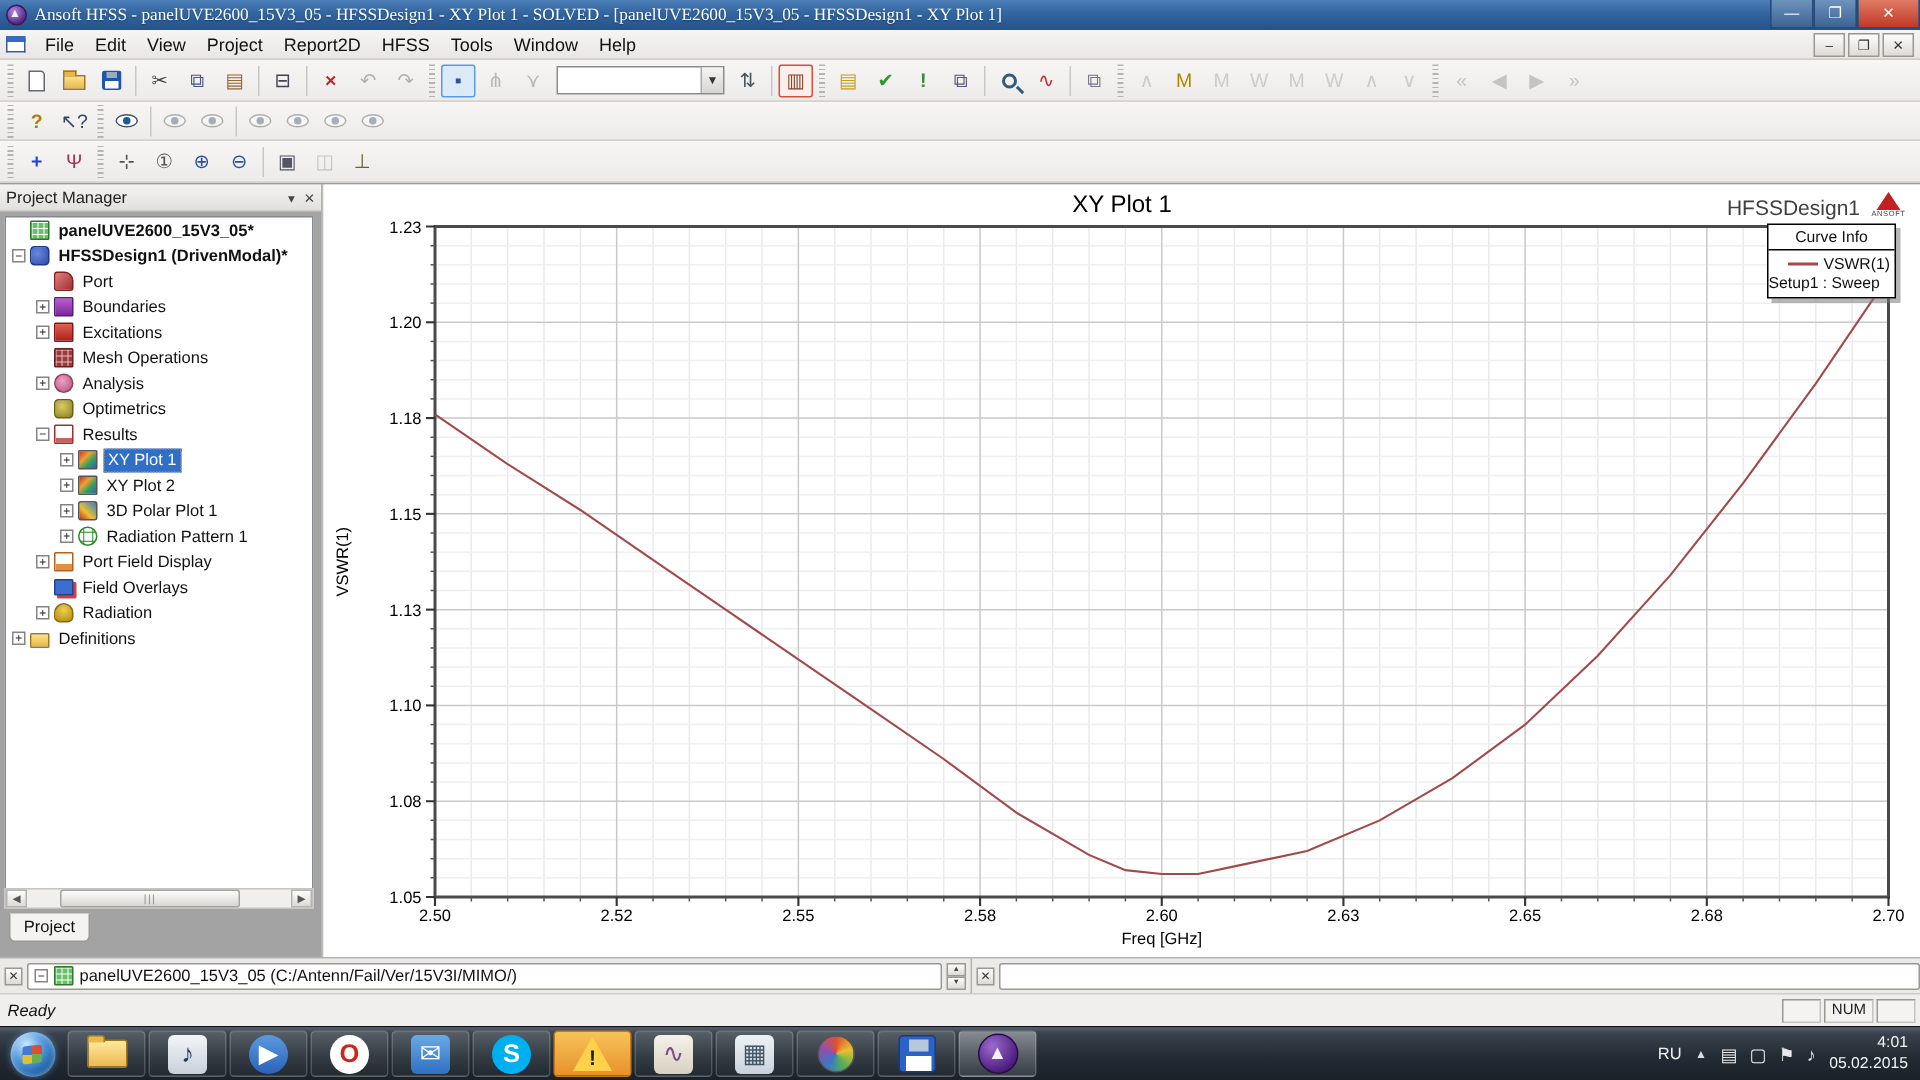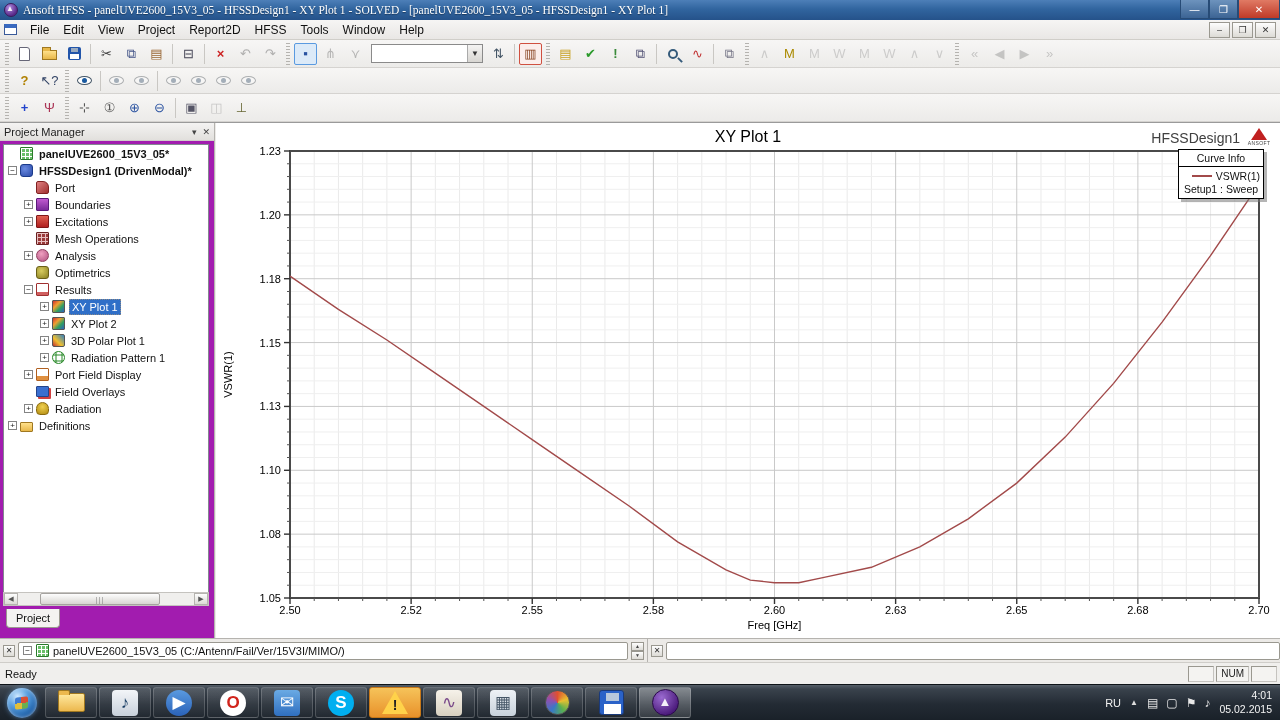--- a/index.html
+++ b/index.html
@@ -61,21 +61,21 @@
   .ico-zoom { position:relative; width:10px; height:10px; border:2px solid #345a7a; border-radius:50%; }
   .ico-zoom::after { content:""; position:absolute; left:7px; top:8px; width:6px; height:2px;
     background:#345a7a; transform:rotate(45deg); }
   .ico-eye { position:relative; width:15px; height:9px; border:1px solid #456; border-radius:50%; background:#fff; }
   .ico-eye::after { content:""; position:absolute; left:4px; top:1px; width:5px; height:5px; border-radius:50%; background:#1a5aa0; }
 
   
   .main { position:absolute; left:0; top:122px; width:1280px; height:516px; background:#eceae7; border-top:1px solid #9a9a9a; }
 
   
-  .pm-panel { position:absolute; left:0; top:0; width:215px; height:516px; background:#a21caf; border-right:1px solid #b5b3af; }
+  .pm-panel { position:absolute; left:0; top:0; width:215px; height:516px; background:#a3a3a3; border-right:1px solid #b5b3af; }
   .pm-header { height:18px; background:linear-gradient(180deg,#f4f3f2,#e2e0dd); border-bottom:1px solid #cfcdc9;
     display:flex; align-items:center; padding:0 4px; font-size:11px; color:#222; }
   .pm-header .hdr-btns { margin-left:auto; display:flex; gap:6px; color:#444; font-size:9px; }
   .pm-tree { position:absolute; left:3px; top:21px; width:206px; height:462px; background:#fff;
     border:1px solid #828790; overflow:hidden; }
   .tree-row { display:flex; align-items:center; height:17px; white-space:nowrap; }
   .tree-exp { width:9px; height:9px; min-width:9px; border:1px solid #848484; background:#fff;
     display:flex; align-items:center; justify-content:center; font-size:8px; line-height:8px; color:#222; margin-right:3px; }
   .tree-exp.none { border:none; background:transparent; }
   .tico { width:13px; height:13px; min-width:13px; margin-right:4px; border-radius:1px; }
@@ -121,39 +121,39 @@
   .design-label { position:absolute; right:40px; top:7px; font-size:14px; color:#404040; }
   .brand { position:absolute; right:8px; top:5px; width:26px; text-align:center; }
   .brand .tri { width:0; height:0; margin:0 auto; border-left:8px solid transparent; border-right:8px solid transparent;
     border-bottom:12px solid #c02020; }
   .brand .btxt { font-size:5px; color:#444; letter-spacing:.4px; }
   .legend { position:absolute; left:962px; top:26px; width:86px; background:#fff; border:1px solid #000;
     box-shadow:3px 3px 0 rgba(120,120,120,.55); z-index:5; font-size:10.5px; }
   .legend .lg-head { text-align:center; padding:2px 0; border-bottom:1px solid #000; }
   .legend .lg-row { display:flex; align-items:center; padding:3px 3px 0 3px; justify-content:flex-end; gap:4px; }
   .legend .lg-line { width:20px; height:2px; }
-  .legend .lg-sub { text-align:center; padding:1px 0 3px 0; }
+  .legend .lg-sub { text-align:left; padding:1px 0 3px 0; }
 
   
   .msgbar { position:absolute; left:0; top:638px; width:1280px; height:24px; background:#eceae7; border-top:1px solid #b5b3af; display:flex; }
   .msg-left { position:relative; width:648px; height:100%; border-right:1px solid #b5b3af; display:flex; align-items:center; }
   .msg-close { width:12px; height:12px; margin:0 3px; font-size:8px; display:flex; align-items:center; justify-content:center;
     color:#333; border:1px solid #9a9890; background:linear-gradient(180deg,#fdfdfd,#dddbd6); }
   .msg-field { flex:1; height:18px; background:#fff; border:1px solid #9a9890; border-radius:2px; display:flex; align-items:center; overflow:hidden; }
   .msg-field .tree-exp { margin:0 4px; }
   .msg-field .tico { margin-right:4px; }
   .msg-text { font-size:11px; white-space:nowrap; }
   .msg-spin { width:13px; height:18px; margin:0 3px; display:flex; flex-direction:column; }
   .msg-spin span { flex:1; font-size:5px; display:flex; align-items:center; justify-content:center; color:#444;
     border:1px solid #9a9890; background:linear-gradient(180deg,#fdfdfd,#dddbd6); }
   .msg-right { position:relative; flex:1; display:flex; align-items:center; }
 
   .statusbar { position:absolute; left:0; top:662px; width:1280px; height:22px; background:#f0efed; border-top:1px solid #cfcdc9;
     display:flex; align-items:center; font-size:11px; }
-  .status-text { padding-left:5px; }
+  .status-text { padding-left:5px;font-style:italic; }
   .status-cells { margin-left:auto; display:flex; gap:2px; margin-right:3px;padding-left:41px; }
   .status-cell { height:16px; border:1px solid #c5c3bf; border-top-color:#9a9890; border-left-color:#9a9890;
     background:#f4f3f1; min-width:26px; display:flex; align-items:center; justify-content:center; font-size:10px; color:#222; padding:0 4px; }
 
   
   .taskbar { position:absolute; left:0; top:684px; width:1280px; height:36px;
     background:linear-gradient(180deg,#555e68 0%,#39424c 12%,#232b34 55%,#1a2129 100%);
     display:flex; align-items:stretch; border-top:1px solid #0e1318; }
   .start-orb { width:44px; display:flex; align-items:center; justify-content:center; }
   .orb { position:relative; width:30px; height:30px; border-radius:50%;

